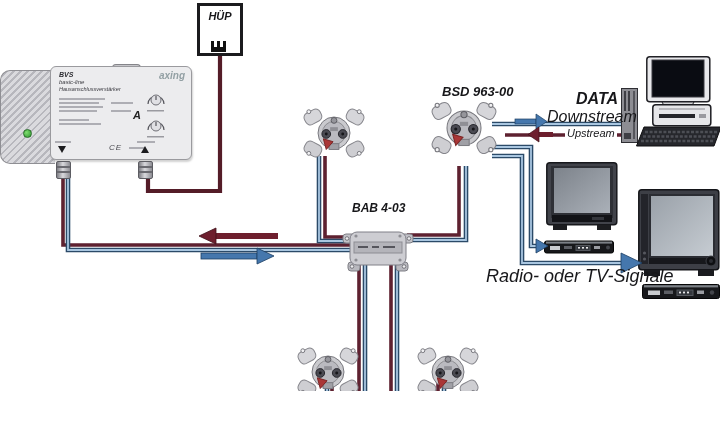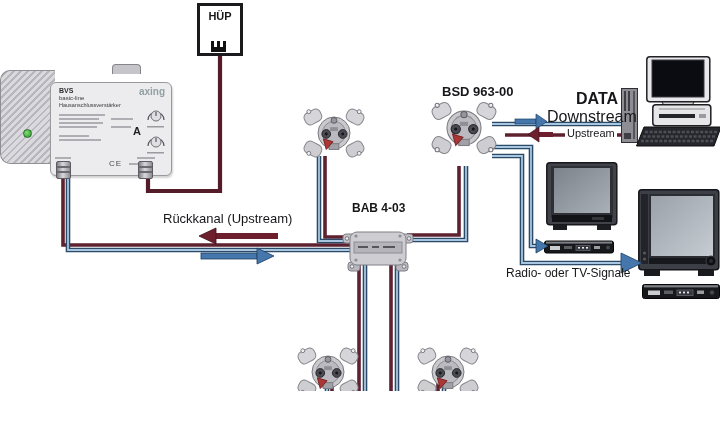--- a/index.html
+++ b/index.html
@@ -1,17 +1,17 @@
 <!DOCTYPE html>
 <html><head>
 <meta charset="utf-8">
 <style>
   html,body{margin:0;padding:0;background:#fff;}
   #canvas{position:relative;width:720px;height:391px;background:#ffffff;overflow:hidden;
-          font-family:"Liberation Sans",sans-serif;}
+          font-family:"Liberation Sans",sans-serif;font-style:italic;}
   .abs{position:absolute;}
   .lbl{position:absolute;color:#17171a;white-space:nowrap;font-family:"Liberation Sans",sans-serif;}
   .bar{position:absolute;height:1.5px;background:#aeaeb4;}
   .tri-up{width:0;height:0;border-left:4px solid transparent;border-right:4px solid transparent;
           border-bottom:7px solid #1c1c1f;}
   .tri-down{width:0;height:0;border-left:4px solid transparent;border-right:4px solid transparent;
           border-top:7px solid #1c1c1f;}
   svg{display:block;}
   .cm{stroke:#5e2130;stroke-width:3.6;fill:none;}
   .cmh{stroke:#541c28;stroke-width:4.2;fill:none;}
@@ -93,21 +93,21 @@
   </div>
 
 
   <div class="abs" style="left:0;top:64px;width:174px;height:116px;">
     <div class="abs" style="left:112px;top:0;width:27px;height:9px;background:#c6c6ca;border:1px solid #85858a;border-bottom:none;border-radius:4px 4px 0 0;"></div>
 
     <div class="abs" style="left:0;top:6px;width:54px;height:92px;border:1px solid #8f8f94;border-right:none;border-radius:10px 0 0 10px;background:repeating-linear-gradient(135deg,#dadade 0 3px,#b7b7bd 3px 5px);">
       <div class="abs" style="left:22px;top:58px;width:7px;height:7px;border-radius:50%;background:radial-gradient(circle at 35% 35%,#7ede6e,#2f9430);border:1px solid #276f28;"></div>
     </div>
 
-    <div class="abs" style="left:50px;top:18px;width:120px;height:92px;background:#ececee;border:1px solid #9a9a9e;border-radius:6px;box-shadow:1px 2px 2px rgba(0,0,0,0.18);">
+    <div class="abs" style="left:50px;top:2px;width:120px;height:92px;background:#ececee;border:1px solid #9a9a9e;border-radius:6px;box-shadow:1px 2px 2px rgba(0,0,0,0.18);padding-left:20px;">
       <div class="lbl" style="left:8px;top:4px;font-size:7px;font-weight:bold;color:#2e2e33;">BVS</div>
       <div class="lbl" style="left:8px;top:12px;font-size:6px;color:#3a3a40;">basic-line</div>
       <div class="lbl" style="left:8px;top:19px;font-size:5.5px;color:#3a3a40;">Hausanschlussverstärker</div>
       <div class="lbl" style="right:6px;top:3px;font-size:10px;font-weight:bold;color:#93a0a4;">axing</div>
       <div class="bar" style="left:8px;top:31px;width:46px;"></div>
       <div class="bar" style="left:8px;top:35px;width:40px;"></div>
       <div class="bar" style="left:8px;top:39px;width:44px;"></div>
       <div class="bar" style="left:8px;top:43px;width:38px;"></div>
       <div class="bar" style="left:8px;top:52px;width:30px;"></div>
       <div class="bar" style="left:8px;top:56px;width:42px;"></div>
@@ -267,19 +267,18 @@
     <g>
       <rect x="539" y="132" width="14" height="5" fill="#6e1f2e"></rect>
       <polygon points="539,127 539,142 528,134.5" fill="#6e1f2e" stroke="#3f1019" stroke-width="0.7"></polygon>
     </g>
     <polygon points="536,239 536,253 548,246" fill="#4577ad" stroke="#1d3f63" stroke-width="0.8"></polygon>
     <polygon points="621,253 621,273 642,263" fill="#4577ad" stroke="#1d3f63" stroke-width="0.8"></polygon>
   </svg>
 
   <div class="lbl" style="left:442px;top:84px;font-size:13px;font-weight:bold;">BSD 963-00</div>
   <div class="lbl" style="left:352px;top:201px;font-size:12px;font-weight:600;">BAB 4-03</div>
-  <div class="lbl" style="left:163px;top:211px;font-size:13px;">Rückkanal (Upstream)</div>
   <div class="lbl" style="left:576px;top:90px;font-size:16px;font-weight:bold;">DATA</div>
   <div class="lbl" style="left:547px;top:108px;font-size:16px;">Downstream</div>
   <div class="lbl" style="left:565px;top:127px;font-size:11px;background:#fff;padding:0 2px;">Upstream</div>
-  <div class="lbl" style="left:486px;top:266px;font-size:12px;margin-left:20px;">Radio- oder TV-Signale</div>
+  <div class="lbl" style="left:486px;top:266px;font-size:18px;">Radio- oder TV-Signale</div>
 
 </div>
 
 </body></html>

